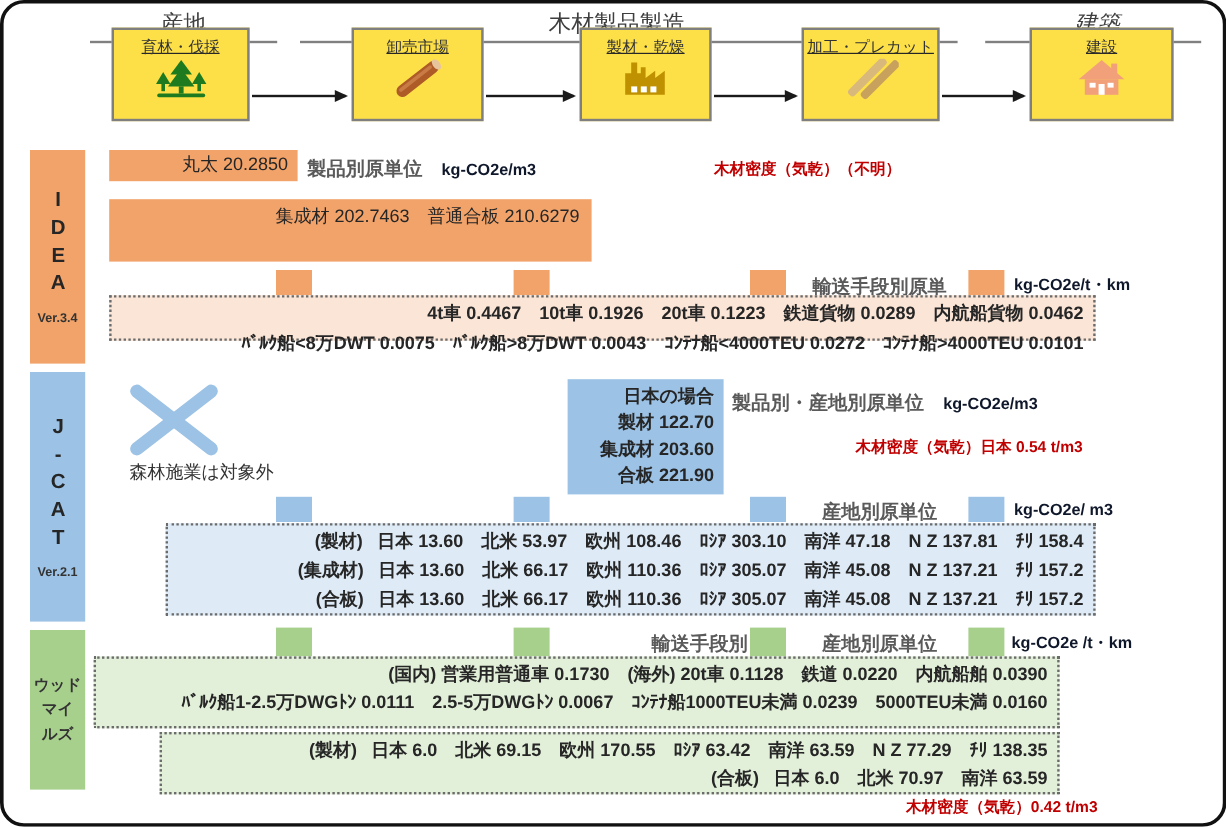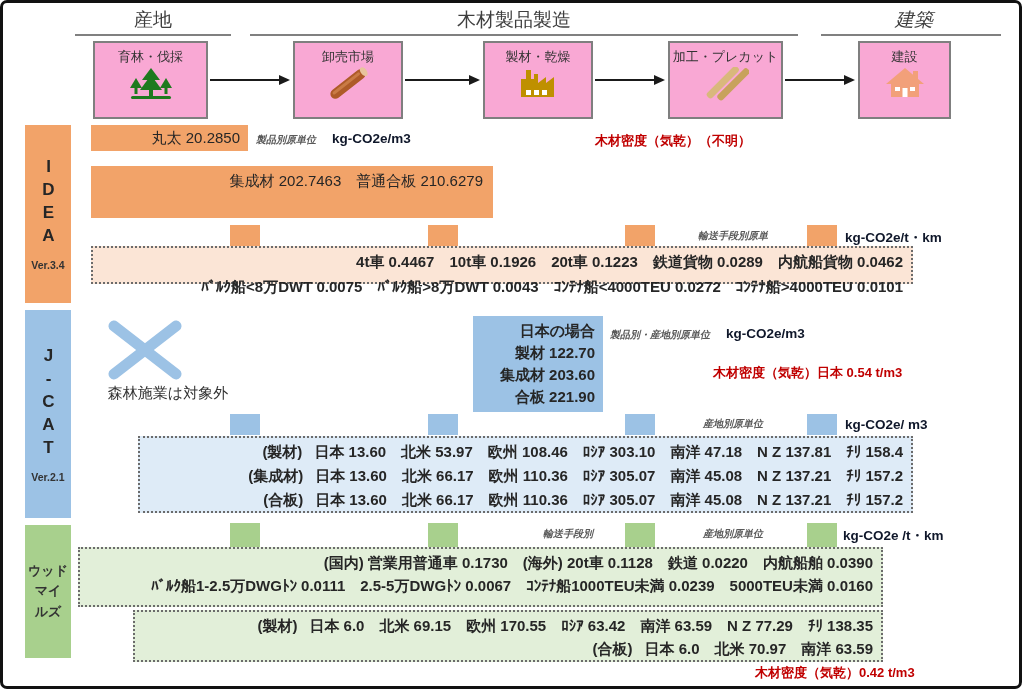--- a/index.html
+++ b/index.html
@@ -1,44 +1,44 @@
 <!DOCTYPE html>
 <html><head>
 <meta charset="utf-8">
 <style>
   html,body{margin:0;padding:0;background:#fff;}
   #canvas{
     position:relative;width:1022px;height:689px;box-sizing:border-box;
-    background:#fff;border:3px solid #111;border-radius:7px;overflow:hidden;
+    background:#fff;border:3px solid #111;border-radius:20px;overflow:hidden;
     font-family:"Liberation Sans",sans-serif;color:#262626;
   }
   .abs{position:absolute;}
   .stage-title{font-size:19px;color:#3f3f3f;text-align:center;white-space:nowrap;}
   .stage-line{height:0;border-top:2px solid #808080;}
-  .flow-box{position:absolute;top:38px;height:78px;background:#f9a8d4;border:2px solid #7f7f7f;
-    box-sizing:border-box;text-align:center;}
+  .flow-box{position:absolute;top:20px;height:78px;background:#fde047;border:2px solid #7f7f7f;
+    box-sizing:border-box;text-align:center;text-decoration:underline;}
   .flow-box .lbl{font-size:13px;color:#333;margin-top:5px;white-space:nowrap;}
   .flow-box .ico{margin-top:1px;}
   .arrow{position:absolute;top:76px;height:0;border-top:2px solid #1a1a1a;}
   .arrow:after{content:'';position:absolute;right:-2px;top:-6px;width:0;height:0;
     border-left:11px solid #1a1a1a;border-top:5px solid transparent;border-bottom:5px solid transparent;}
   .side{position:absolute;left:22px;width:46px;display:flex;flex-direction:column;
     align-items:center;justify-content:center;}
   .side .vname{writing-mode:vertical-rl;text-orientation:upright;font-weight:bold;
     font-size:17px;letter-spacing:4px;color:#262626;}
   .side .ver{font-size:10.5px;font-weight:bold;margin-top:10px;color:#333;}
   .side .wline{font-size:13px;font-weight:bold;line-height:1.55;color:#333;}
   #side-idea{top:122px;height:178px;background:#F2A369;}
   #side-jcat{top:307px;height:208px;background:#9CC2E5;}
   #side-wood{top:522px;height:133px;background:#A8D08D;}
   .bar{position:absolute;background:#F2A369;font-weight:normal;font-size:15px;
     text-align:right;box-sizing:border-box;white-space:nowrap;}
   .tab{position:absolute;width:30px;height:21px;}
   .tab.o{background:#F2A369;} .tab.b{background:#9CC2E5;} .tab.g{background:#A8D08D;}
-  .glabel{color:#5a5a5a;font-weight:bold;font-size:10px;white-space:nowrap;font-style:italic;}
+  .glabel{color:#5a5a5a;font-weight:bold;font-size:16px;white-space:nowrap;}
   .unit{color:#0f172a;font-weight:bold;font-size:13.5px;white-space:nowrap;}
   .rednote{position:absolute;color:#C00000;font-weight:bold;font-size:13px;white-space:nowrap;}
   .dotted{position:absolute;border:2px dotted #6b6b6b;box-sizing:border-box;
     font-weight:bold;font-size:15px;white-space:nowrap;}
   .dotted.o{background:#FBE5D6;} .dotted.b{background:#DEEBF7;} .dotted.g{background:#E2EFD9;}
   .rline{text-align:right;padding-right:8px;}
   .trow{display:flex;justify-content:flex-end;gap:12px;padding-right:8px;}
   .trow .prod{text-align:right;}
   .flexrow{display:flex;gap:16px;align-items:baseline;}
 </style>
@@ -98,21 +98,21 @@
     <div class="lbl">加工・プレカット</div>
     <div class="ico">
       <svg width="46" height="34" viewBox="0 0 46 34">
         <g transform="rotate(-45 23 17)">
           <rect x="1" y="10" width="42" height="7" rx="3" fill="#D9B87C"></rect>
           <rect x="7" y="19" width="42" height="7" rx="3" fill="#C8A25C"></rect>
         </g>
       </svg>
     </div>
   </div>
-  <div class="flow-box" style="left:855px;width:93px;">
+  <div class="flow-box" style="left:855px;width:120px;">
     <div class="lbl">建設</div>
     <div class="ico">
       <svg width="42" height="32" viewBox="0 0 42 32">
         <g fill="#F2A07A">
           <rect x="29" y="4" width="5" height="9"></rect>
           <polygon points="21,1 2,17 40,17"></polygon>
           <rect x="7" y="17" width="28" height="13"></rect>
         </g>
         <rect x="11" y="20" width="5" height="4" fill="#fff"></rect>
         <rect x="26" y="20" width="5" height="4" fill="#fff"></rect>

